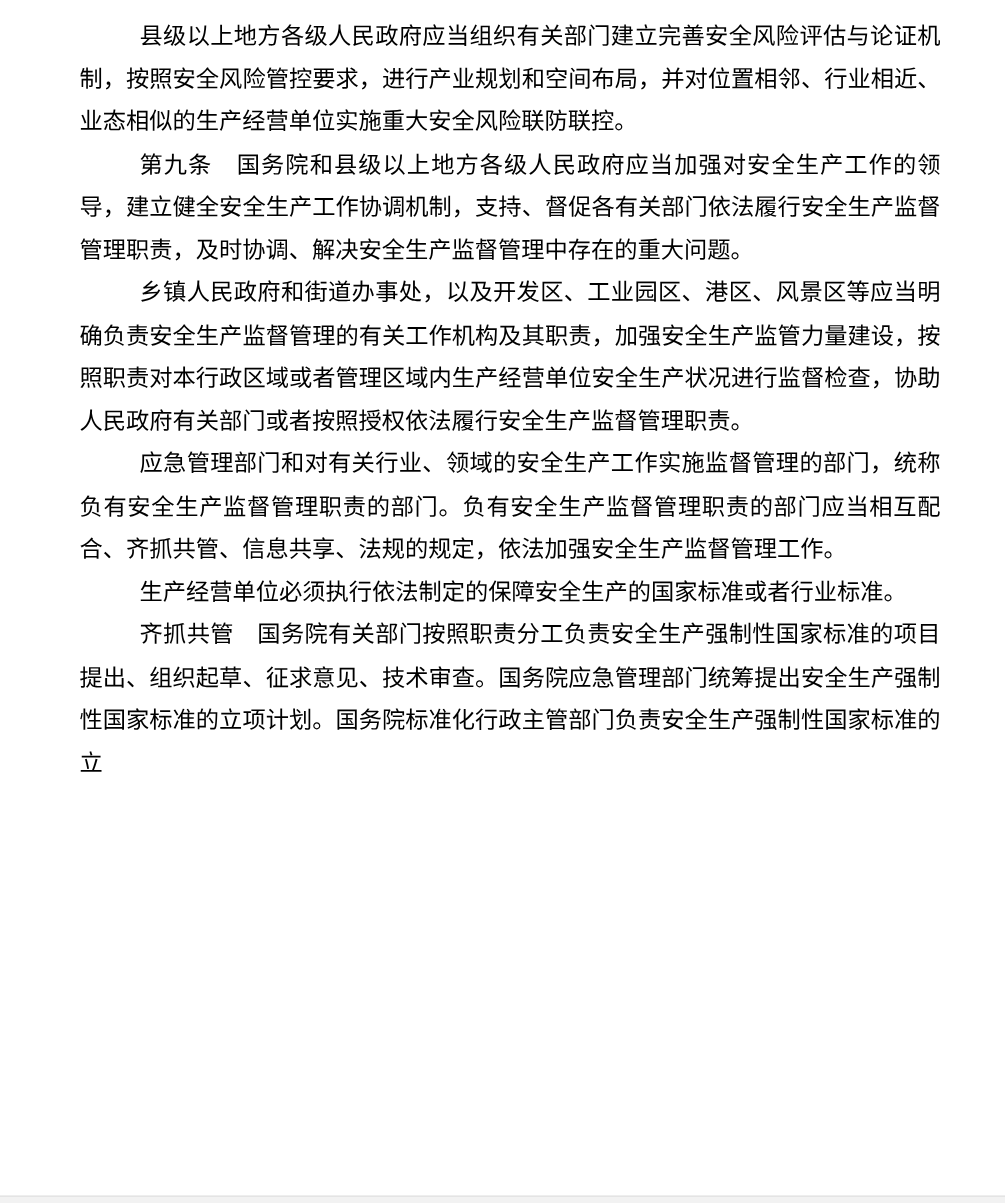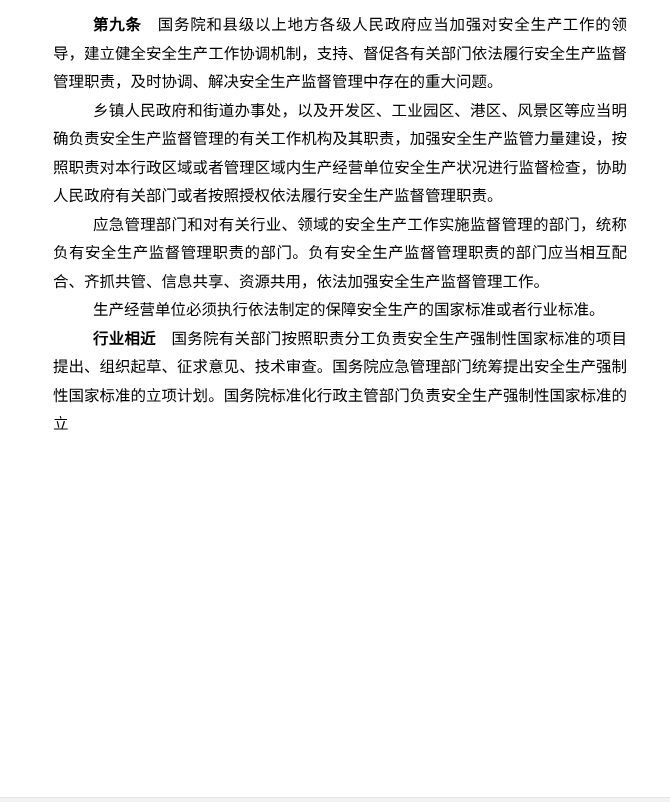--- a/index.html
+++ b/index.html
@@ -31,38 +31,39 @@
     text-align: justify;
     text-justify: inter-character;
   }
   .doc p {
     margin: 0;
     padding: 0;
     text-indent: 40px;
     word-break: break-all;
   }
   .doc b {
-    font-weight: bold;
+    font-weight: normal;
     margin-top: 44px;
   }
   .bottom-strip {
     position: absolute;
     left: 0;
     bottom: 0;
     width: 670px;
     height: 5px;
     border-top: 1px solid #e4e4e4;
     box-sizing: border-box;
   }
 </style>
 </head>
 <body>
 
 <div class="page" style="background: rgb(255, 255, 255);">
   <div class="doc" style="color: rgb(0, 0, 0);">
+      <p>县级以上地方各级人民政府应当组织有关部门建立完善安全风险评估与论证机制，按照安全风险管控要求，进行产业规划和空间布局，并对位置相邻、行业相近、业态相似的生产经营单位实施重大安全风险联防联控。</p>
       <p><b>第九条</b>　国务院和县级以上地方各级人民政府应当加强对安全生产工作的领导，建立健全安全生产工作协调机制，支持、督促各有关部门依法履行安全生产监督管理职责，及时协调、解决安全生产监督管理中存在的重大问题。</p>
       <p>乡镇人民政府和街道办事处，以及开发区、工业园区、港区、风景区等应当明确负责安全生产监督管理的有关工作机构及其职责，加强安全生产监管力量建设，按照职责对本行政区域或者管理区域内生产经营单位安全生产状况进行监督检查，协助人民政府有关部门或者按照授权依法履行安全生产监督管理职责。</p>
-      <p>应急管理部门和对有关行业、领域的安全生产工作实施监督管理的部门，统称负有安全生产监督管理职责的部门。负有安全生产监督管理职责的部门应当相互配合、齐抓共管、信息共享、资源共用，依法加强安全生产监督管理工作。</p>
+      <p>应急管理部门和对有关行业、领域的安全生产工作实施监督管理的部门，统称负有安全生产监督管理职责的部门。负有安全生产监督管理职责的部门应当相互配合、齐抓共管、信息共享、法规的规定，依法加强安全生产监督管理工作。</p>
       <p>生产经营单位必须执行依法制定的保障安全生产的国家标准或者行业标准。</p>
-      <p><b>行业相近</b>　国务院有关部门按照职责分工负责安全生产强制性国家标准的项目提出、组织起草、征求意见、技术审查。国务院应急管理部门统筹提出安全生产强制性国家标准的立项计划。国务院标准化行政主管部门负责安全生产强制性国家标准的立</p>
+      <p><b>齐抓共管</b>　国务院有关部门按照职责分工负责安全生产强制性国家标准的项目提出、组织起草、征求意见、技术审查。国务院应急管理部门统筹提出安全生产强制性国家标准的立项计划。国务院标准化行政主管部门负责安全生产强制性国家标准的立</p>
     </div>
   <div class="bottom-strip" style="background: rgb(242, 242, 242);"></div>
 </div>
 
 </body></html>

